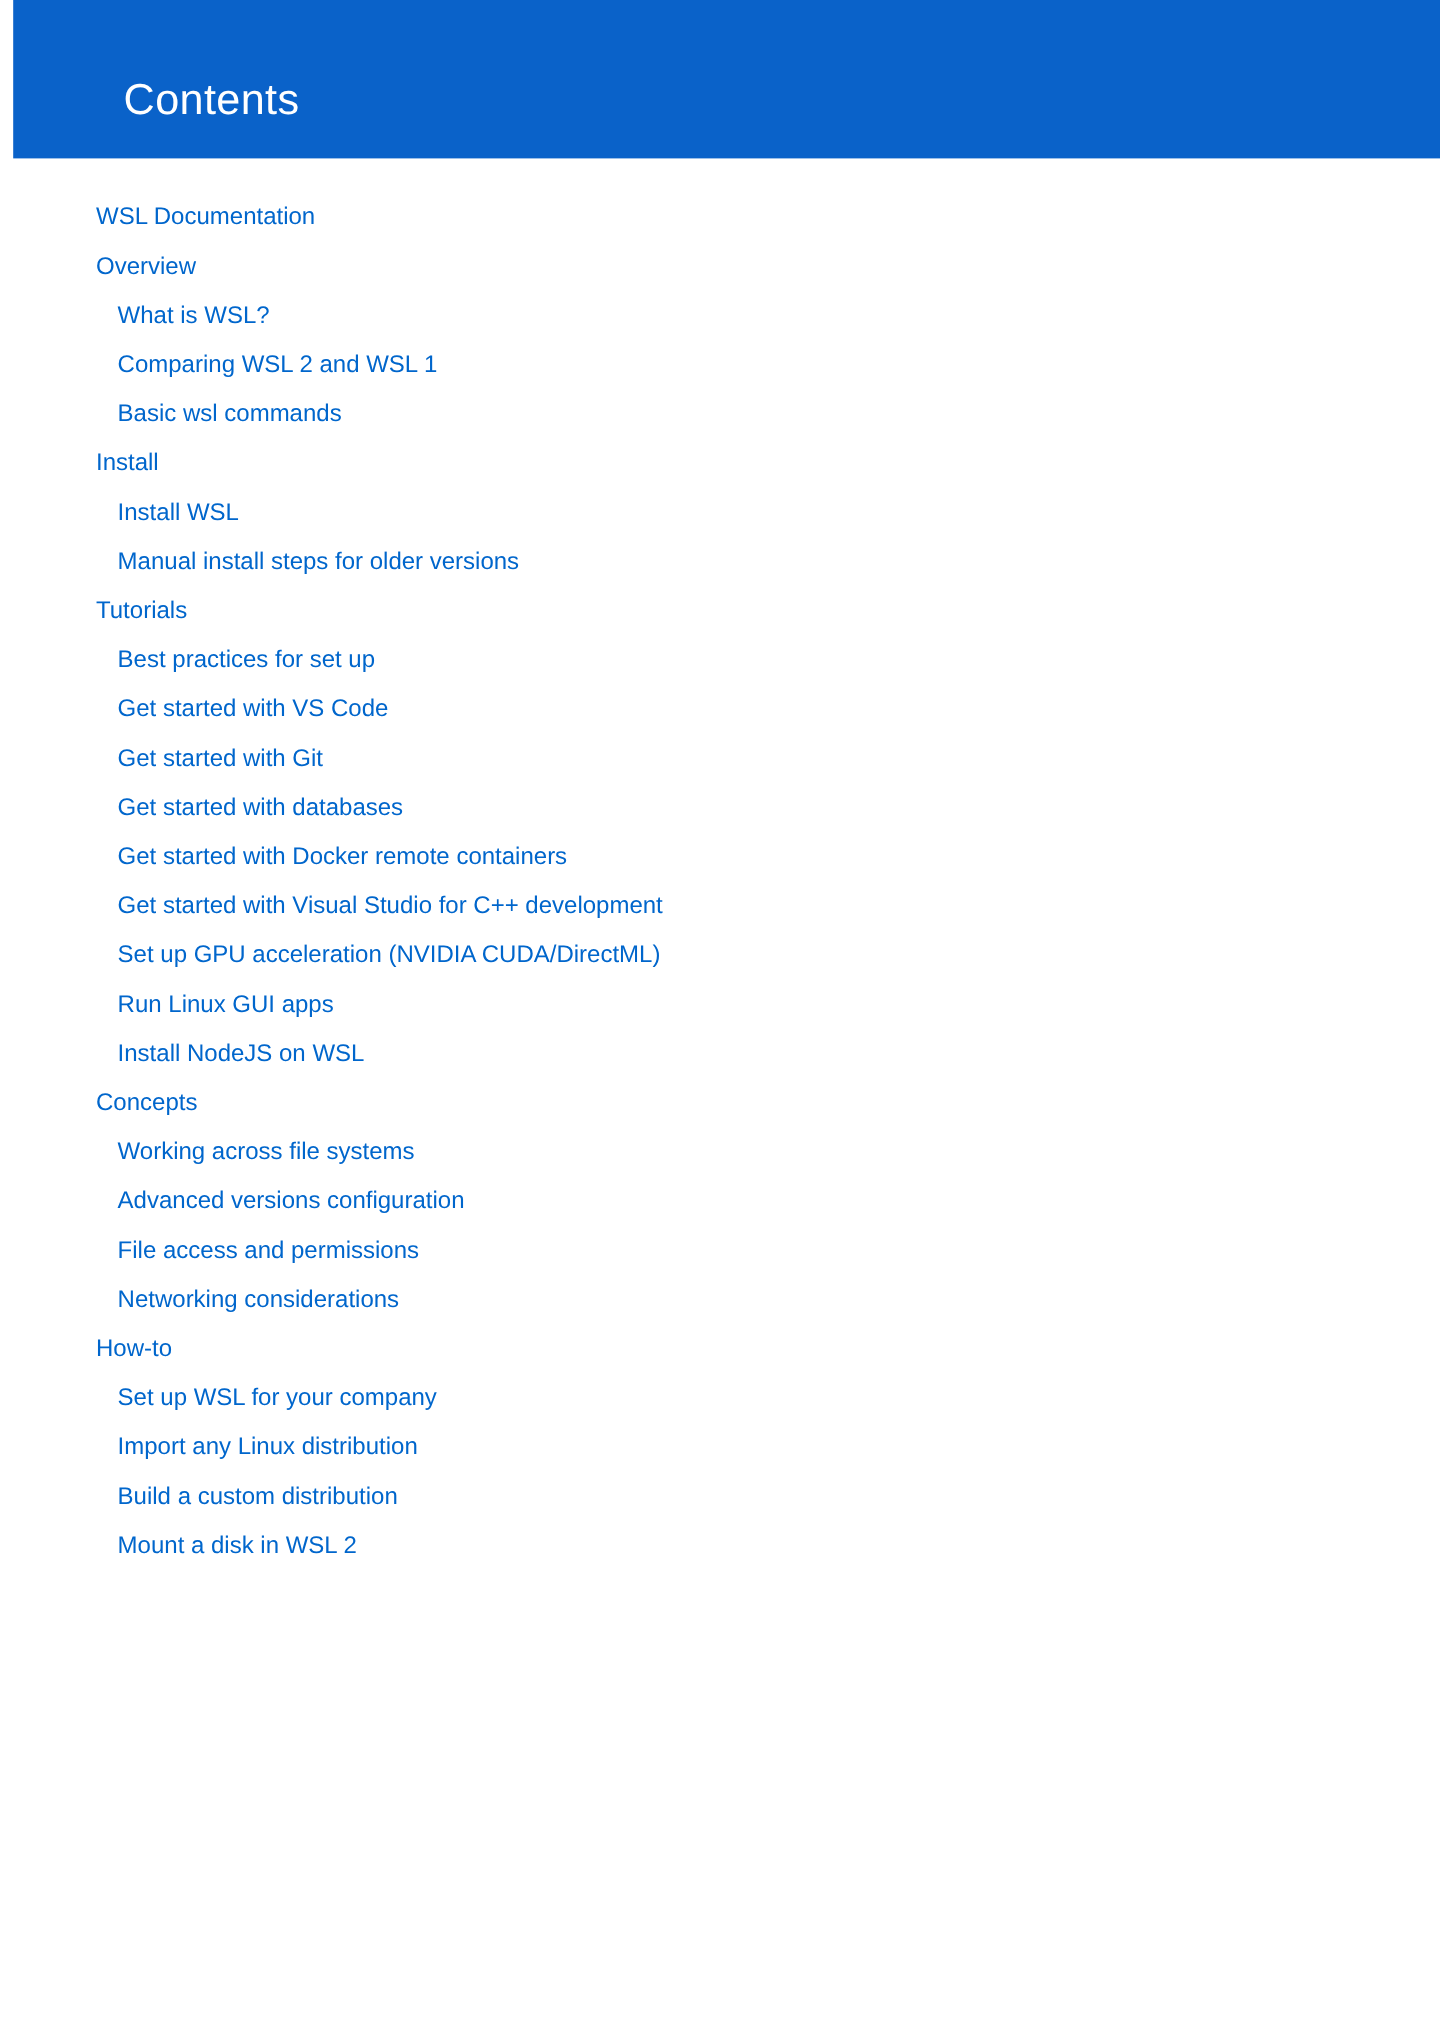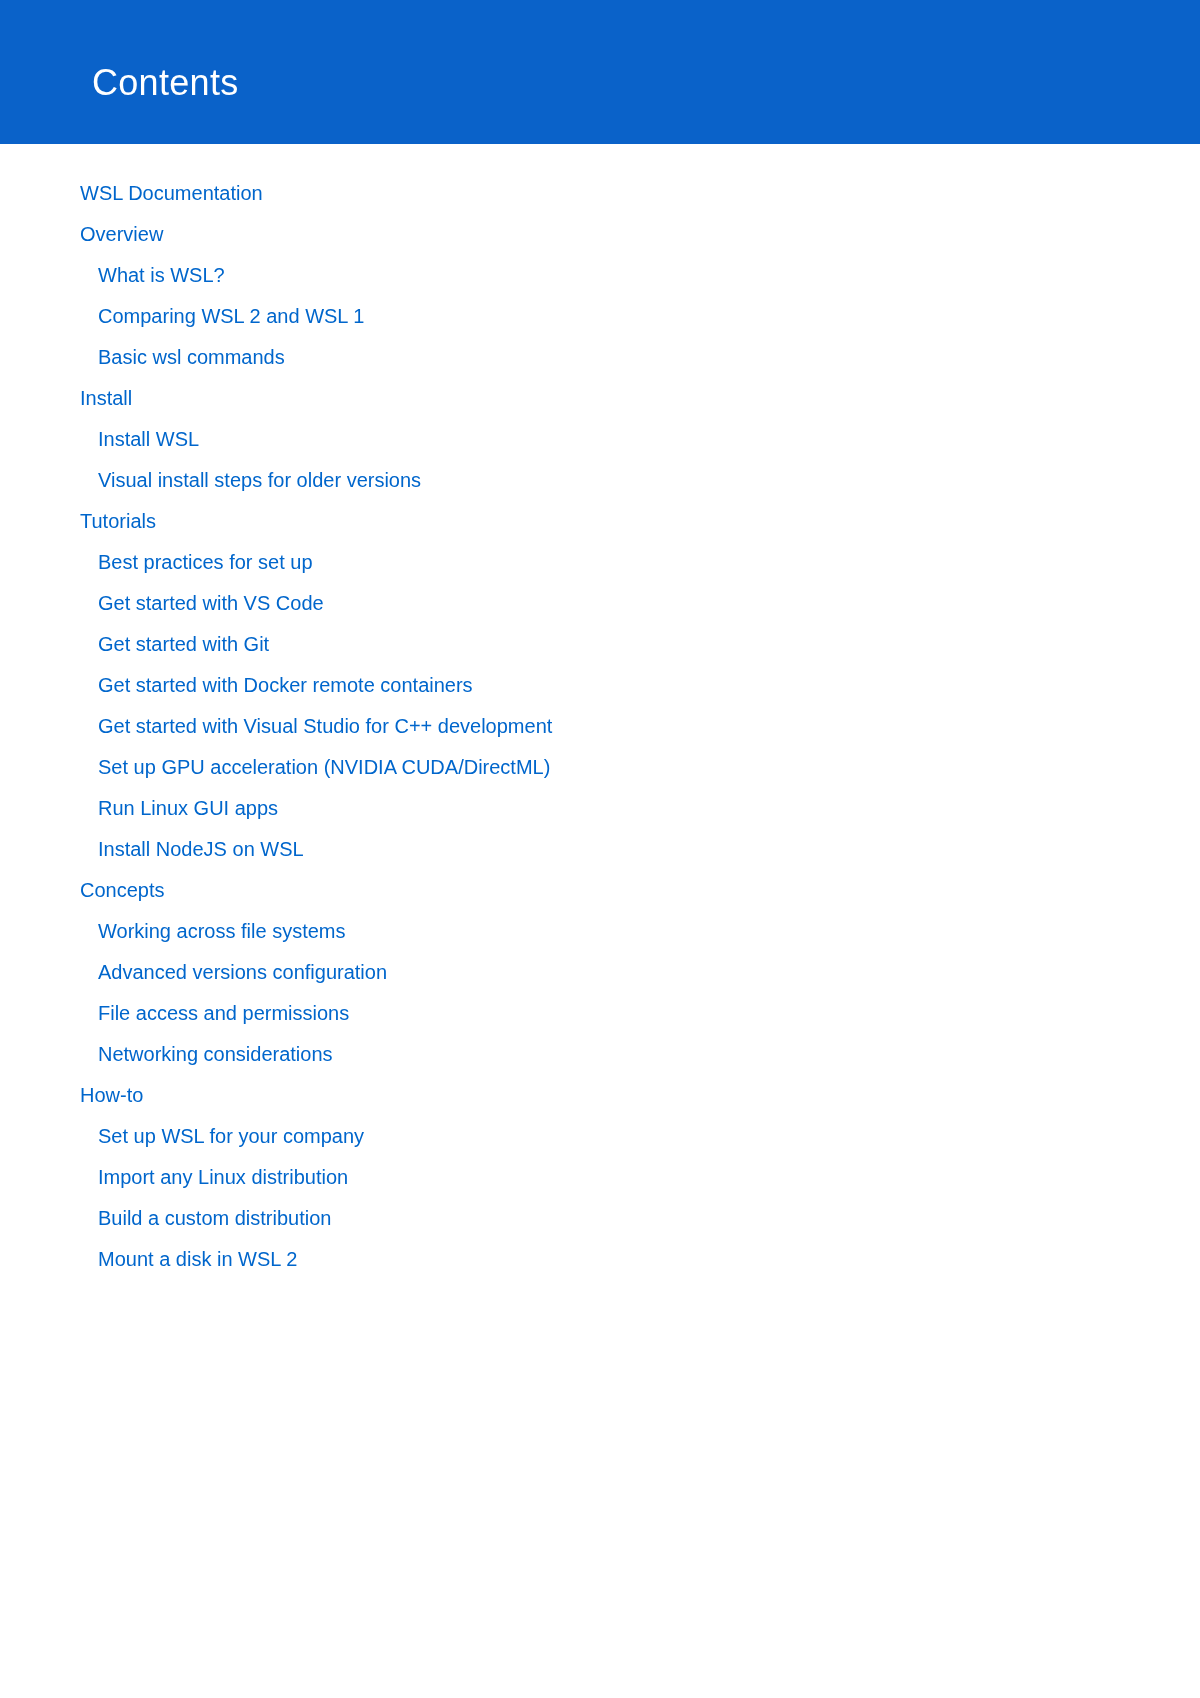--- a/index.html
+++ b/index.html
@@ -8,21 +8,22 @@
       box-sizing: border-box;
     }
     body {
       font-family: 'Segoe UI', Tahoma, Geneva, Verdana, sans-serif;
       background: #ffffff;
       width: 1200px;
       height: 1698px;
     }
     .header {
       background: #0a62c9;
-      padding: 62px 92px 40px 92px;
+      padding: 62px 92px 28px 92px;
+      margin-left: 11px;
     }
     .header h1 {
       color: #ffffff;
       font-weight: 300;
       font-size: 36px;
       letter-spacing: 0.3px;
     }
     .content {
       padding: 36px 48px 30px 80px;
     }
@@ -50,25 +51,26 @@
 </div>
 
 <div class="content">
   <a class="toc-item level-0">WSL Documentation</a>
   <a class="toc-item level-0">Overview</a>
   <a class="toc-item level-1">What is WSL?</a>
   <a class="toc-item level-1">Comparing WSL 2 and WSL 1</a>
   <a class="toc-item level-1">Basic wsl commands</a>
   <a class="toc-item level-0">Install</a>
   <a class="toc-item level-1">Install WSL</a>
-  <a class="toc-item level-1">Visual install steps for older versions</a>
+  <a class="toc-item level-1">Manual install steps for older versions</a>
   <a class="toc-item level-0">Tutorials</a>
   <a class="toc-item level-1">Best practices for set up</a>
   <a class="toc-item level-1">Get started with VS Code</a>
   <a class="toc-item level-1">Get started with Git</a>
+  <a class="toc-item level-1">Get started with databases</a>
   <a class="toc-item level-1">Get started with Docker remote containers</a>
   <a class="toc-item level-1">Get started with Visual Studio for C++ development</a>
   <a class="toc-item level-1">Set up GPU acceleration (NVIDIA CUDA/DirectML)</a>
   <a class="toc-item level-1">Run Linux GUI apps</a>
   <a class="toc-item level-1">Install NodeJS on WSL</a>
   <a class="toc-item level-0">Concepts</a>
   <a class="toc-item level-1">Working across file systems</a>
   <a class="toc-item level-1">Advanced versions configuration</a>
   <a class="toc-item level-1">File access and permissions</a>
   <a class="toc-item level-1">Networking considerations</a>

